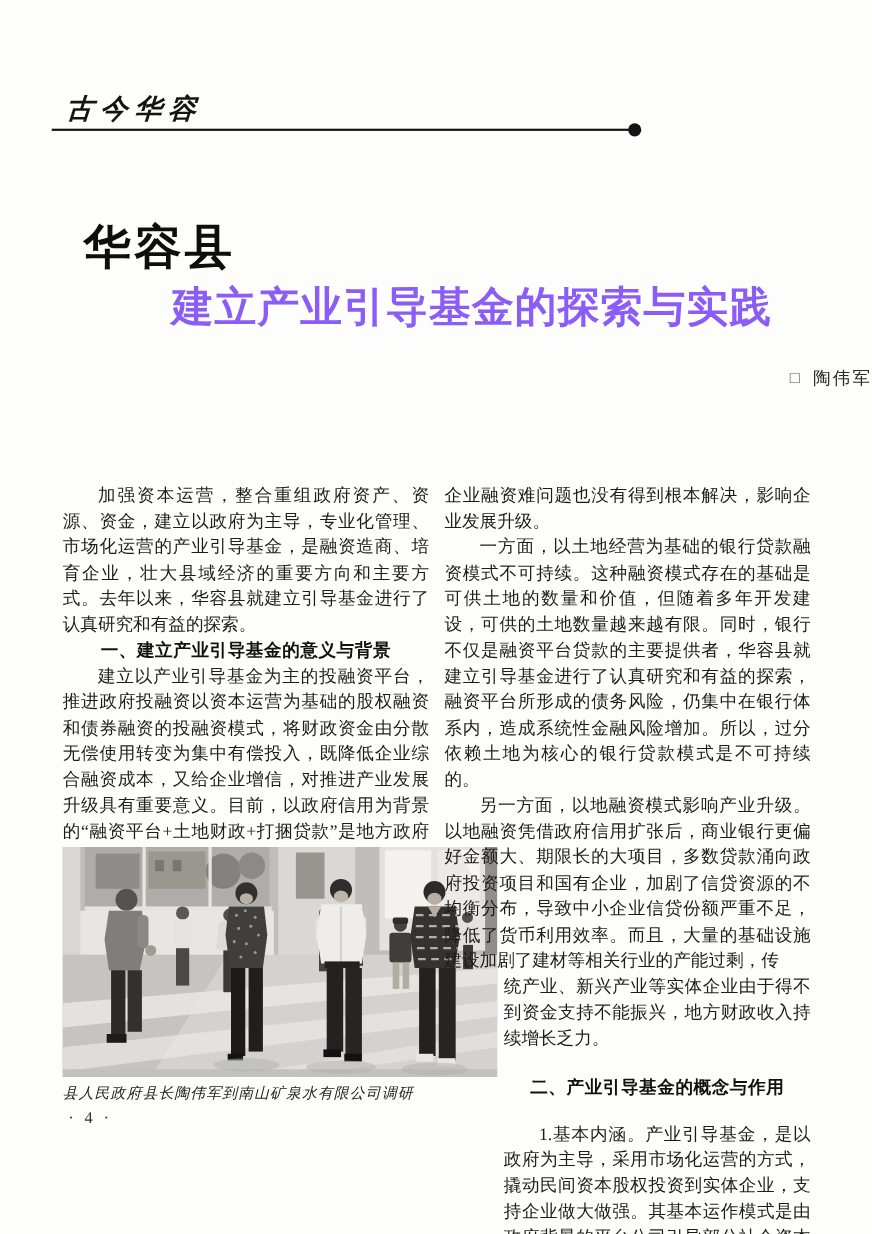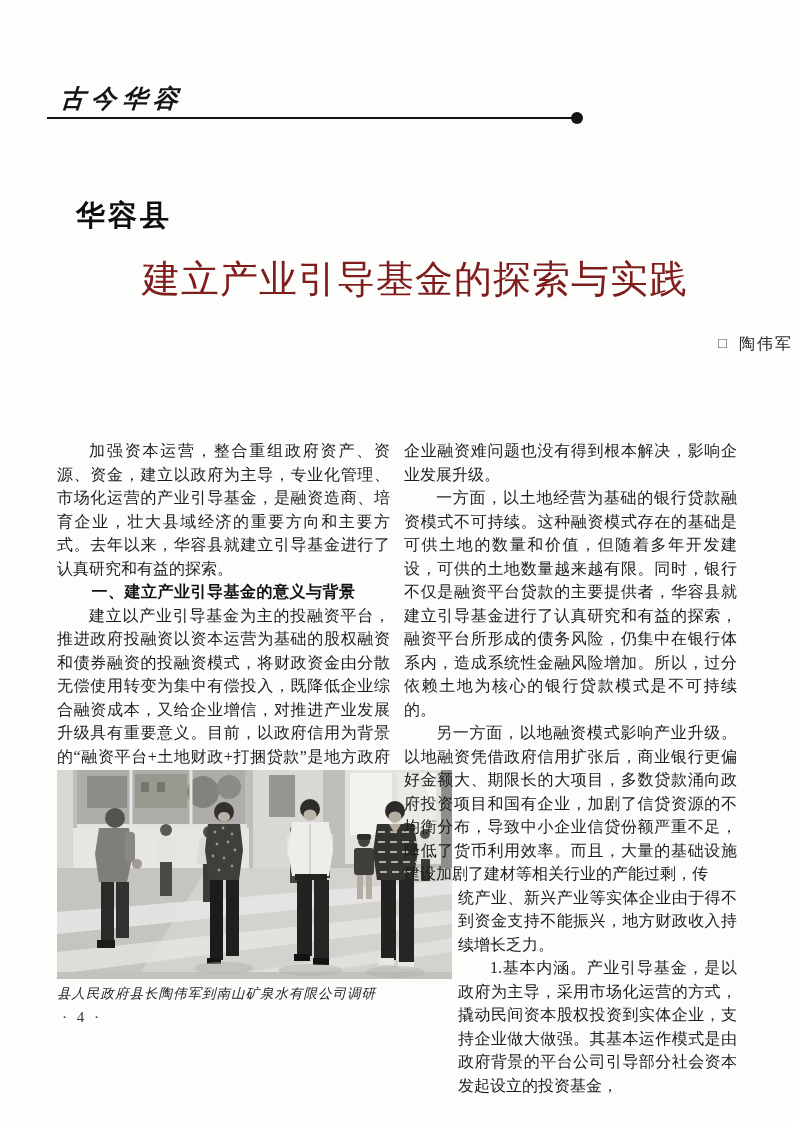--- a/index.html
+++ b/index.html
@@ -18,25 +18,25 @@
     font-family:"DejaVu Serif","Liberation Serif",serif;
     font-style:italic;font-weight:bold;
     font-size:25px;letter-spacing:6px;color:#141414;
     transform:skewX(-4deg);
   }
   .header-rule{position:absolute;left:47px;top:117px;width:530px;height:2px;background:#141414;}
   .header-dot{position:absolute;left:571px;top:112px;width:12px;height:12px;border-radius:50%;background:#141414;}
   
   .title-l1{
     position:absolute;left:76px;top:196px;
-    font-size:29px;font-weight:bold;letter-spacing:3px;color:#0e0e0e;
+    font-size:43px;font-weight:bold;letter-spacing:3px;color:#0e0e0e;
   }
   .title-l2{
-    position:absolute;left:142px;top:254px;
-    font-size:38px;font-weight:normal;letter-spacing:1px;color:#7f1d1d;
+    position:absolute;left:156px;top:254px;
+    font-size:38px;font-weight:bold;letter-spacing:1px;color:#8b5cf6;
   }
   .author{
     position:absolute;left:0;top:334px;width:793px;
     text-align:right;font-size:16px;color:#2a2a2a;letter-spacing:2px;
   }
   .author .marker{
     display:inline-block;
     font-size:15px;color:#555;margin-right:10px;transform:translateY(-1px);
   }
   
@@ -219,19 +219,20 @@
     </svg>
   </div>
   <div class="photo-caption">县人民政府县长陶伟军到南山矿泉水有限公司调研</div>
 
   <div class="col col-right">
     <p>企业融资难问题也没有得到根本解决，影响企业发展升级。</p>
     <p class="indent">一方面，以土地经营为基础的银行贷款融资模式不可持续。这种融资模式存在的基础是可供土地的数量和价值，但随着多年开发建设，可供的土地数量越来越有限。同时，银行不仅是融资平台贷款的主要提供者，华容县就建立引导基金进行了认真研究和有益的探索，融资平台所形成的债务风险，仍集中在银行体系内，造成系统性金融风险增加。所以，过分依赖土地为核心的银行贷款模式是不可持续的。</p>
     <p class="indent">另一方面，以地融资模式影响产业升级。以地融资凭借政府信用扩张后，商业银行更偏好金额大、期限长的大项目，多数贷款涌向政府投资项目和国有企业，加剧了信贷资源的不均衡分布，导致中小企业信贷份额严重不足，降低了货币利用效率。而且，大量的基础设施建设加剧了建材等相关行业的产能过剩，传</p>
     <div class="narrow">
       <p>统产业、新兴产业等实体企业由于得不到资金支持不能振兴，地方财政收入持续增长乏力。</p>
+      <p class="sec-heading">二、产业引导基金的概念与作用</p>
       <p class="indent">1.基本内涵。产业引导基金，是以政府为主导，采用市场化运营的方式，撬动民间资本股权投资到实体企业，支持企业做大做强。其基本运作模式是由政府背景的平台公司引导部分社会资本发起设立的投资基金，</p>
     </div>
   </div>
 
   <div class="page-num">· 4 ·</div>
 
 </div>
 
 </body></html>

